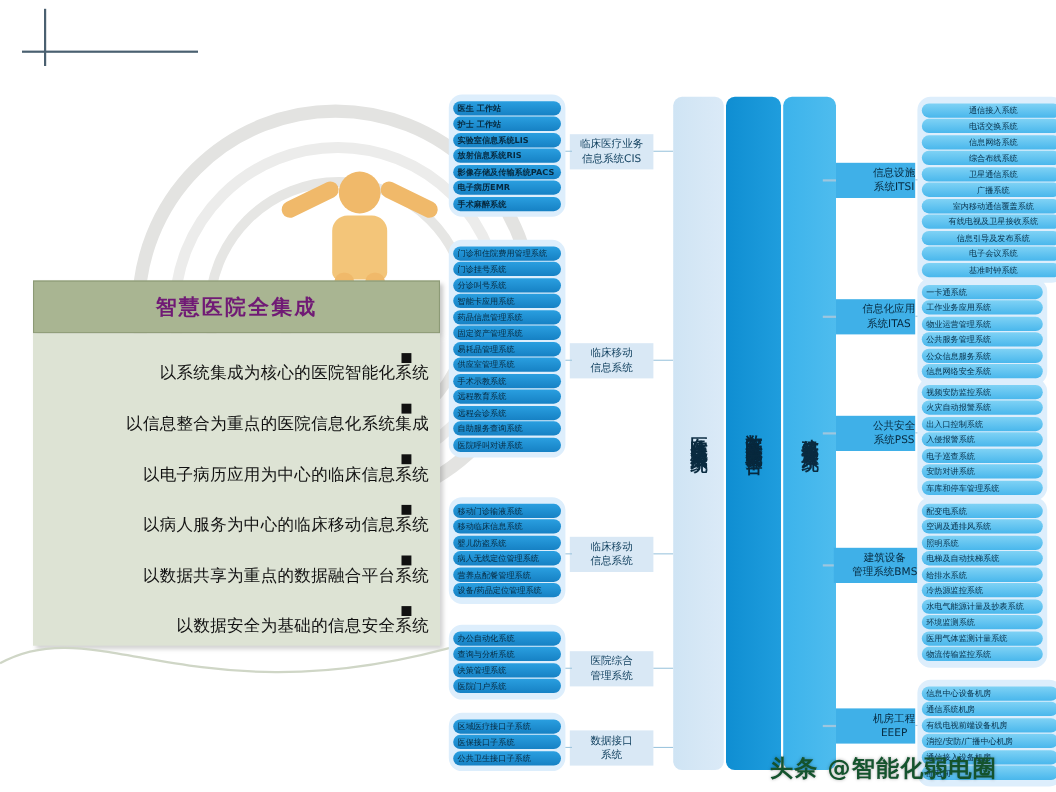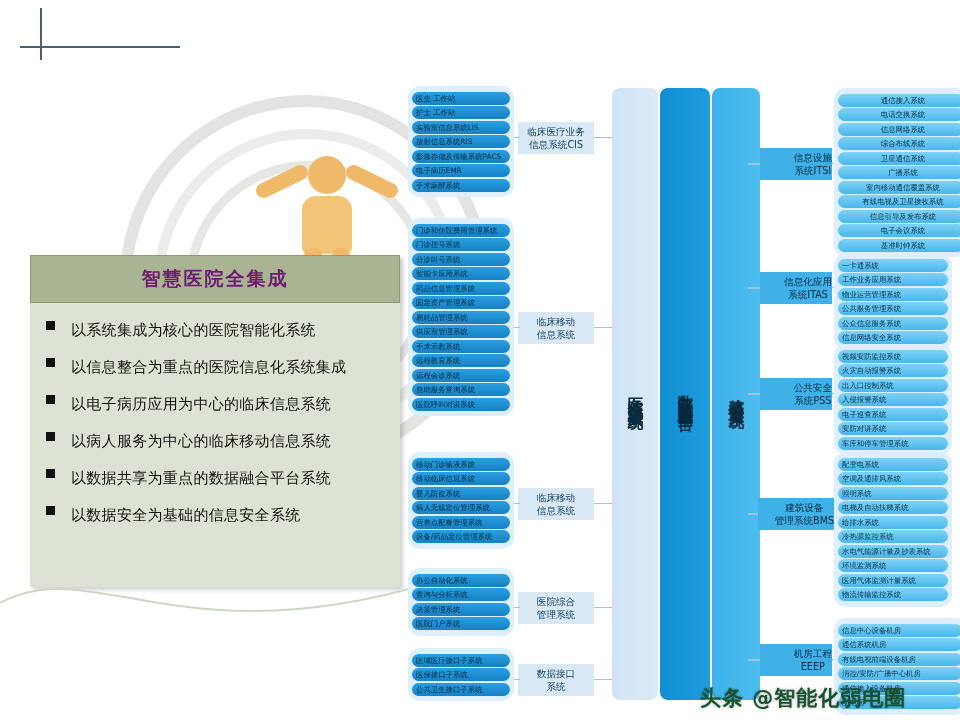--- a/index.html
+++ b/index.html
@@ -36,21 +36,21 @@
   .mascot .legR{position:absolute;left:80px;top:98px;width:18px;height:34px;border-radius:8px;background:#f0b96a;}
 
   
   .panel{position:absolute;left:30px;top:255px;width:370px;height:330px;}
   .panel-head{position:relative;height:46px;background:#a9b592;border:1px solid #8c9a76;
      box-shadow:3px 3px 4px rgba(0,0,0,.22);display:flex;align-items:center;justify-content:center;}
   .panel-head span{color:#701a75;font-size:19px;font-weight:bold;letter-spacing:2px;
      font-family:"DejaVu Sans","Liberation Sans",sans-serif;}
   .panel-body{position:relative;height:284px;background:#dde3d4;box-shadow:3px 3px 4px rgba(0,0,0,.18);
      padding:18px 10px 0 16px;box-sizing:border-box;}
-  .bullet{display:flex;align-items:flex-start;margin-bottom:18px;}
+  .bullet{display:flex;align-items:flex-end;margin-bottom:18px;flex-direction:column;}
   .bullet .sq{width:9px;height:9px;background:#111;margin-right:16px;flex:0 0 auto;}
   .bullet .tx{font-size:15px;color:#111;font-family:"DejaVu Sans","Liberation Sans",sans-serif;letter-spacing:.3px;}
   .panel-curve{position:absolute;left:0px;top:563px;width:430px;height:160px;overflow:hidden;pointer-events:none;}
 
   
   .group{position:absolute;background:#ddeefc;border-radius:12px;padding:4px 4px;box-sizing:border-box;}
   .pill{height:13px;line-height:13px;border-radius:7px;margin:1.5px 0;
      font-size:7.4px;color:#08304e;white-space:nowrap;overflow:hidden;padding-left:4px;
      font-family:"DejaVu Sans","Liberation Sans",sans-serif;}
   .pill-dk{background:linear-gradient(180deg,#2a9fe0,#1681c4);color:#06293f;}
@@ -136,21 +136,21 @@
         <span class="sq"></span>
         <span class="tx">以数据安全为基础的信息安全系统</span>
       </div>
     </div>
 </div>
 <svg class="panel-curve" viewBox="0 0 430 160">
   <path d="M0,40 C90,-10 180,95 430,20 L430,160 L0,160 Z" fill="#ffffff"></path>
   <path d="M0,40 C90,-10 180,95 430,20" fill="none" stroke="#cfd6c6" stroke-width="2"></path>
 </svg>
 
-<div class="group" id="lg0" style="left:408px;top:86px;width:106px;">
+<div class="group" id="lg0" style="left:408px;top:86px;width:106px;font-weight:bold;">
     <div class="pill pill-dk">医生 工作站</div>
     <div class="pill pill-dk">护士 工作站</div>
     <div class="pill pill-dk">实验室信息系统LIS</div>
     <div class="pill pill-dk">放射信息系统RIS</div>
     <div class="pill pill-dk">影像存储及传输系统PACS</div>
     <div class="pill pill-dk">电子病历EMR</div>
     <div class="pill pill-dk">手术麻醉系统</div>
   </div>
 <div class="group" id="lg1" style="left:408px;top:218px;width:106px;">
     <div class="pill pill-dk">门诊和住院费用管理系统</div>

